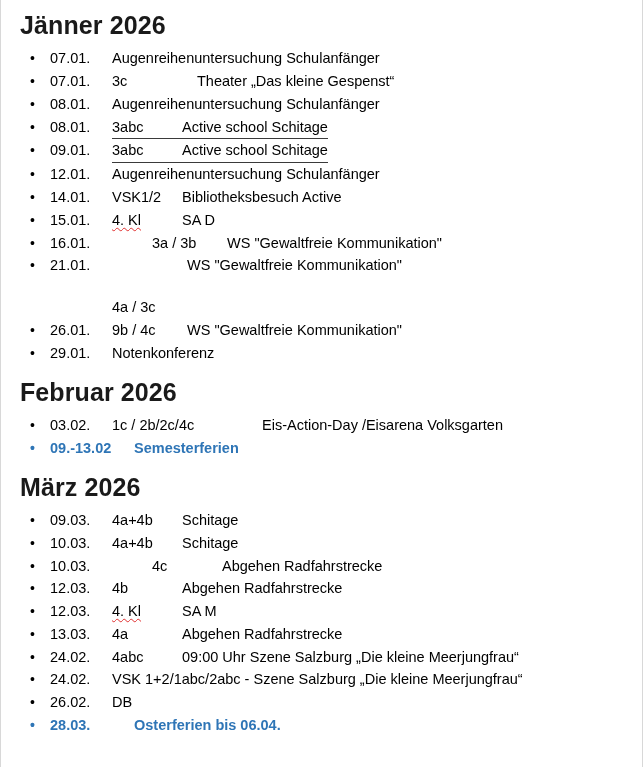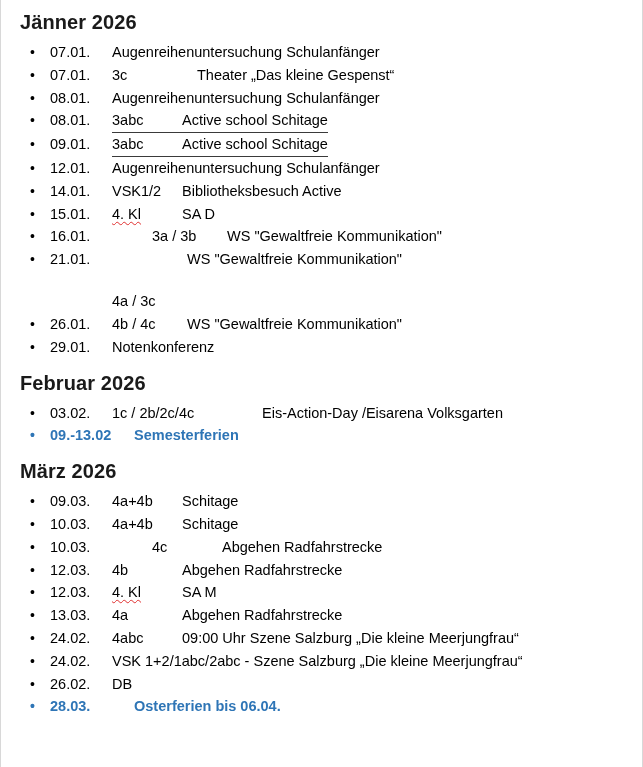--- a/index.html
+++ b/index.html
@@ -15,21 +15,21 @@
     overflow: hidden;
   }
   .page {
     position: relative;
     width: 643px;
     height: 767px;
     box-sizing: border-box;
     padding: 10px 12px 0 20px;
   }
   .month-heading {
-    font-size: 20px;
+    font-size: 25px;
     font-weight: bold;
     color: #1a1a1a;
     margin: 0 0 6px 0;
     padding: 0;
     line-height: 1.25;
     letter-spacing: 0.1px;
   }
   .month-block {
     margin-bottom: 12px;
   }
@@ -109,21 +109,21 @@
           <li><span class="bullet">•</span><span class="col-date">07.01.</span><span class="col-desc">Augenreihenuntersuchung Schulanfänger</span></li>
           <li><span class="bullet">•</span><span class="col-date">07.01.</span><span class="col-class" style="width: 85px;">3c</span><span class="col-desc">Theater „Das kleine Gespenst“</span></li>
           <li><span class="bullet">•</span><span class="col-date">08.01.</span><span class="col-desc">Augenreihenuntersuchung Schulanfänger</span></li>
           <li><span class="bullet">•</span><span class="col-date">08.01.</span><span class="col-class underline" style="width: 70px;">3abc</span><span class="col-desc underline">Active school Schitage</span></li>
           <li><span class="bullet">•</span><span class="col-date">09.01.</span><span class="col-class underline" style="width: 70px;">3abc</span><span class="col-desc underline">Active school Schitage</span></li>
           <li><span class="bullet">•</span><span class="col-date">12.01.</span><span class="col-desc">Augenreihenuntersuchung Schulanfänger</span></li>
           <li><span class="bullet">•</span><span class="col-date">14.01.</span><span class="col-class" style="width: 70px;">VSK1/2</span><span class="col-desc">Bibliotheksbesuch Active</span></li>
           <li><span class="bullet">•</span><span class="col-date">15.01.</span><span class="col-class squiggle" style="width: 70px;">4. Kl</span><span class="col-desc">SA D</span></li>
           <li><span class="bullet">•</span><span class="col-date">16.01.</span><span class="col-class" style="width: 75px; margin-left: 40px;">3a / 3b</span><span class="col-desc">WS "Gewaltfreie Kommunikation"</span></li>
           <li><span class="bullet">•</span><span class="col-date">21.01.</span><span class="col-class" style="width: 75px; margin-top: 42px;">4a / 3c</span><span class="col-desc">WS "Gewaltfreie Kommunikation"</span></li>
-          <li><span class="bullet">•</span><span class="col-date">26.01.</span><span class="col-class" style="width: 75px;">4b / 4c</span><span class="col-desc">WS "Gewaltfreie Kommunikation"</span></li>
+          <li><span class="bullet">•</span><span class="col-date">26.01.</span><span class="col-class" style="width: 75px;">9b / 4c</span><span class="col-desc">WS "Gewaltfreie Kommunikation"</span></li>
           <li><span class="bullet">•</span><span class="col-date">29.01.</span><span class="col-desc">Notenkonferenz</span></li>
         </ul>
       </div>
       <div class="month-block">
         <h2 class="month-heading">Februar 2026</h2>
         <ul class="entries">
           <li><span class="bullet">•</span><span class="col-date">03.02.</span><span class="col-class" style="width: 150px;">1c / 2b/2c/4c</span><span class="col-desc">Eis-Action-Day /Eisarena Volksgarten</span></li>
           <li class="highlight"><span class="bullet">•</span><span class="col-date" style="width: 84px;">09.-13.02</span><span class="col-desc">Semesterferien</span></li>
         </ul>
       </div>

